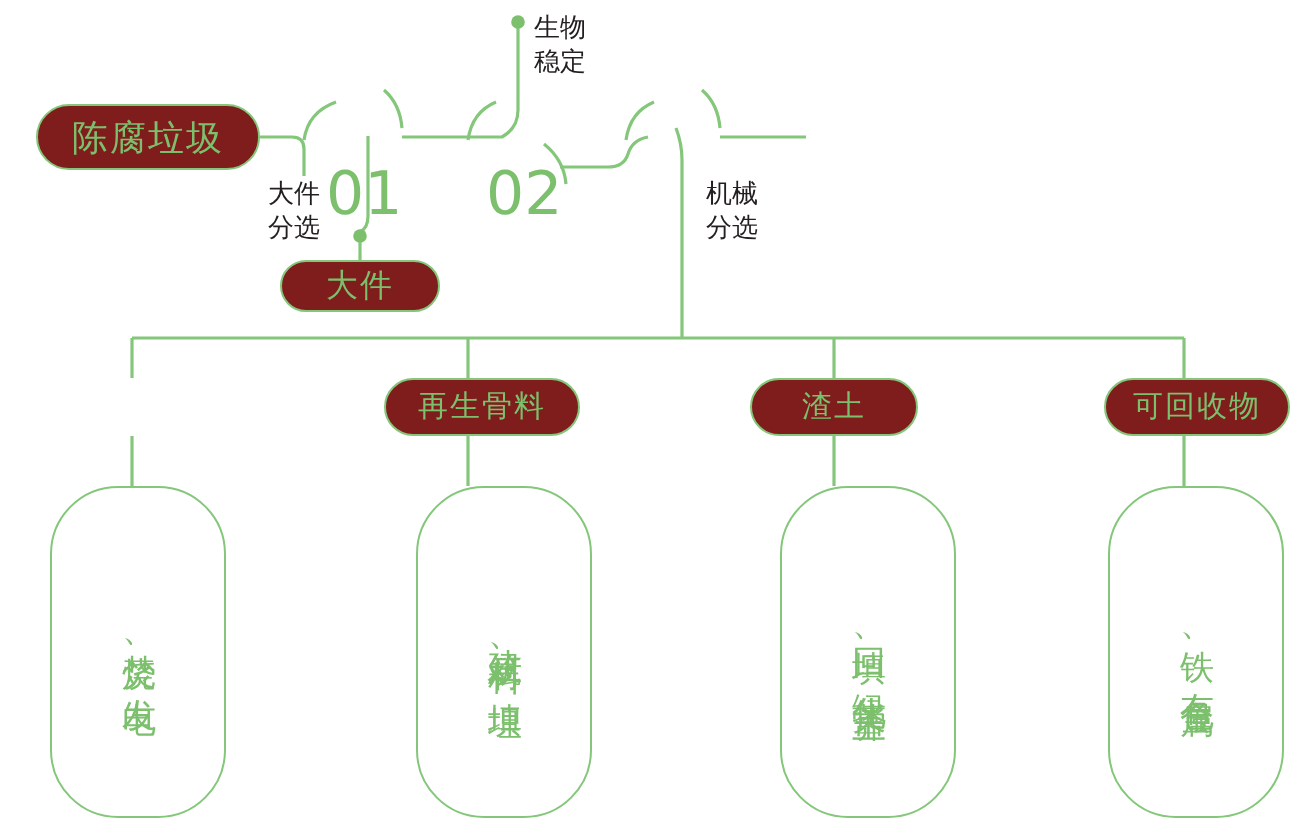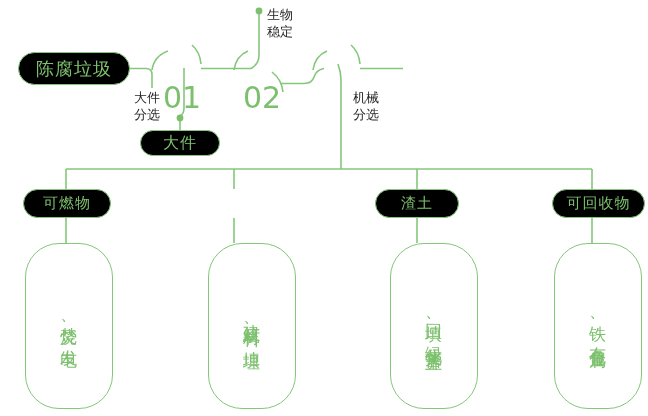--- a/index.html
+++ b/index.html
@@ -37,21 +37,21 @@
     position: absolute;
     box-sizing: border-box;
     border: 1.6px solid #84c77a;
     border-radius: 999px;
     color: #7cc06d;
     display: flex;
     align-items: center;
     justify-content: center;
     letter-spacing: 1px;
     white-space: nowrap;
-    background: #000000;
+    background: #7f1d1d;
   }
 
   .pill-source {
     left: 18px;
     top: 52px;
     width: 112px;
     height: 33px;
     font-size: 18px;
   }
 
@@ -203,21 +203,21 @@
     <ins>稳定</ins>
   </div>
 
   <div class="annot annot-mech-sort">
     <ins>机械</ins>
     <ins>分选</ins>
   </div>
 
   <div class="pill pill-bulky">大件</div>
 
-  <div class="pill pill-cat pill-cat-1">可燃物</div>
+  <div class="pill pill-cat pill-cat-2">再生骨料</div>
   <div class="pill pill-cat pill-cat-4">可回收物</div>
   <div class="pill pill-cat pill-cat-3">渣土</div>
 
   <div class="outcome-box outcome-box-1">
     <span class="vtext">焚烧、发电</span>
   </div>
   <div class="outcome-box outcome-box-2">
     <span class="vtext">建筑材料、填埋</span>
   </div>
   <div class="outcome-box outcome-box-3">

